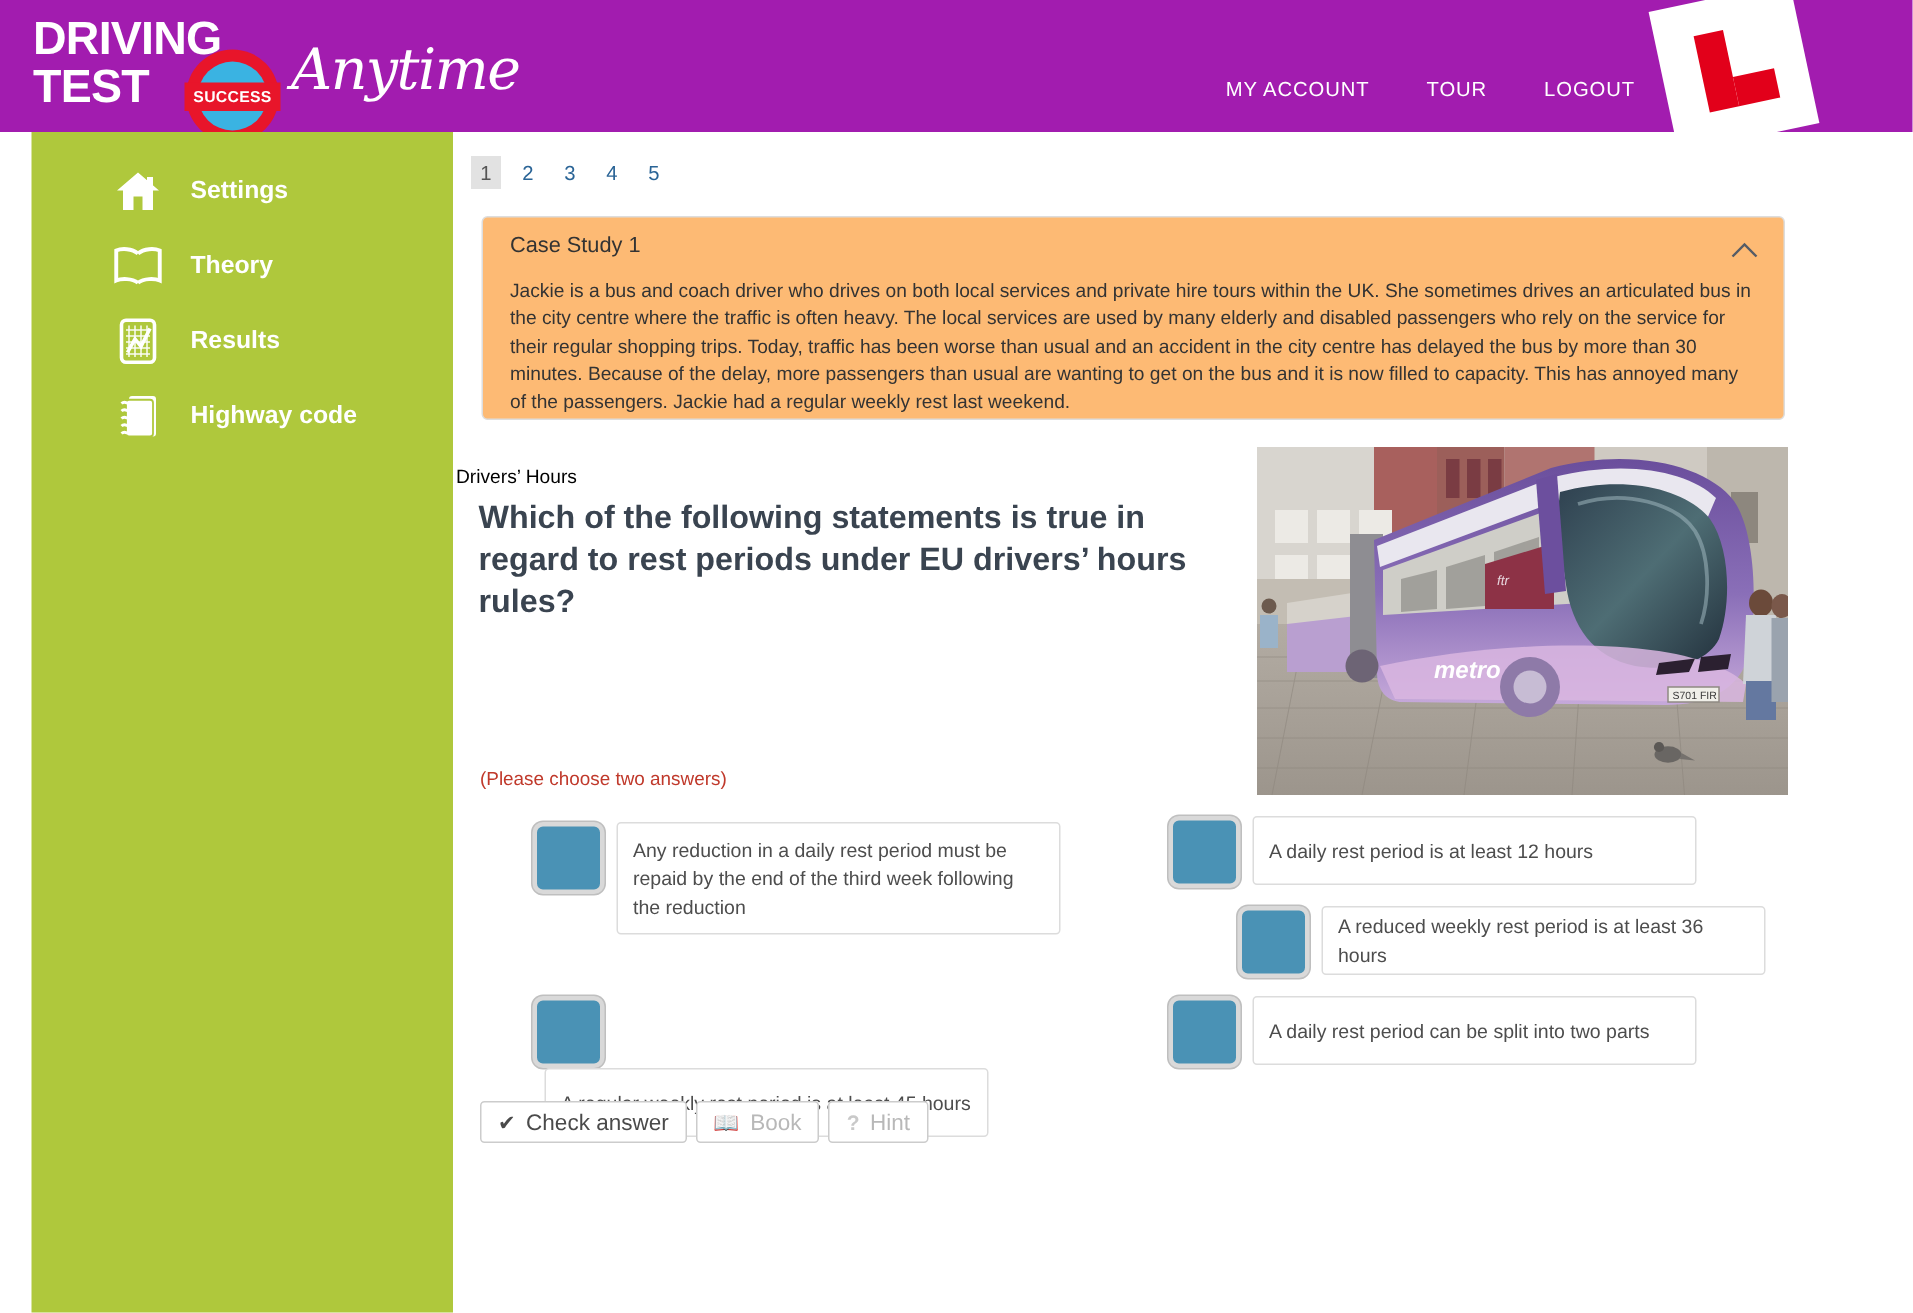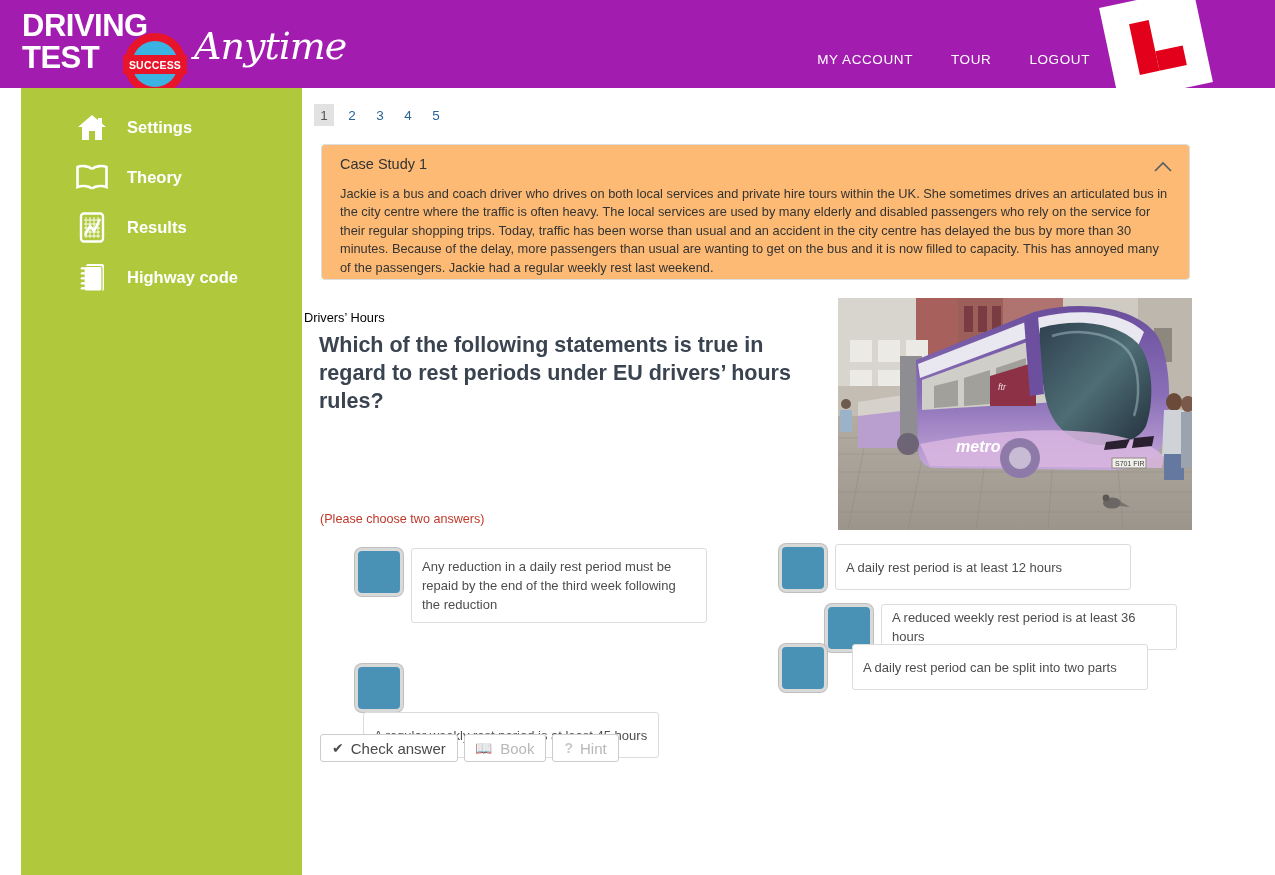--- a/index.html
+++ b/index.html
@@ -505,21 +505,21 @@
     <div class="answer" style="left:477px; top:456px;">
       <span class="box"></span>
       <span class="txt" style="width:296px; height:46px;">A daily rest period is at least 12 hours</span>
     </div>
 
     <div class="answer" style="left:487px; top:516px;margin-left:36px;">
       <span class="box"></span>
       <span class="txt" style="width:296px; height:46px;">A reduced weekly rest period is at least 36 hours</span>
     </div>
 
-    <div class="answer" style="left:477px; top:556px;gap:17px;">
+    <div class="answer" style="left:477px; top:576px;">
       <span class="box"></span>
       <span class="txt" style="width:296px; height:46px;">A daily rest period can be split into two parts</span>
     </div>
   </div>
 
   <div class="btnbar">
     <div class="btn">
       <span class="gl">✔</span>
       <span>Check answer</span>
     </div>

